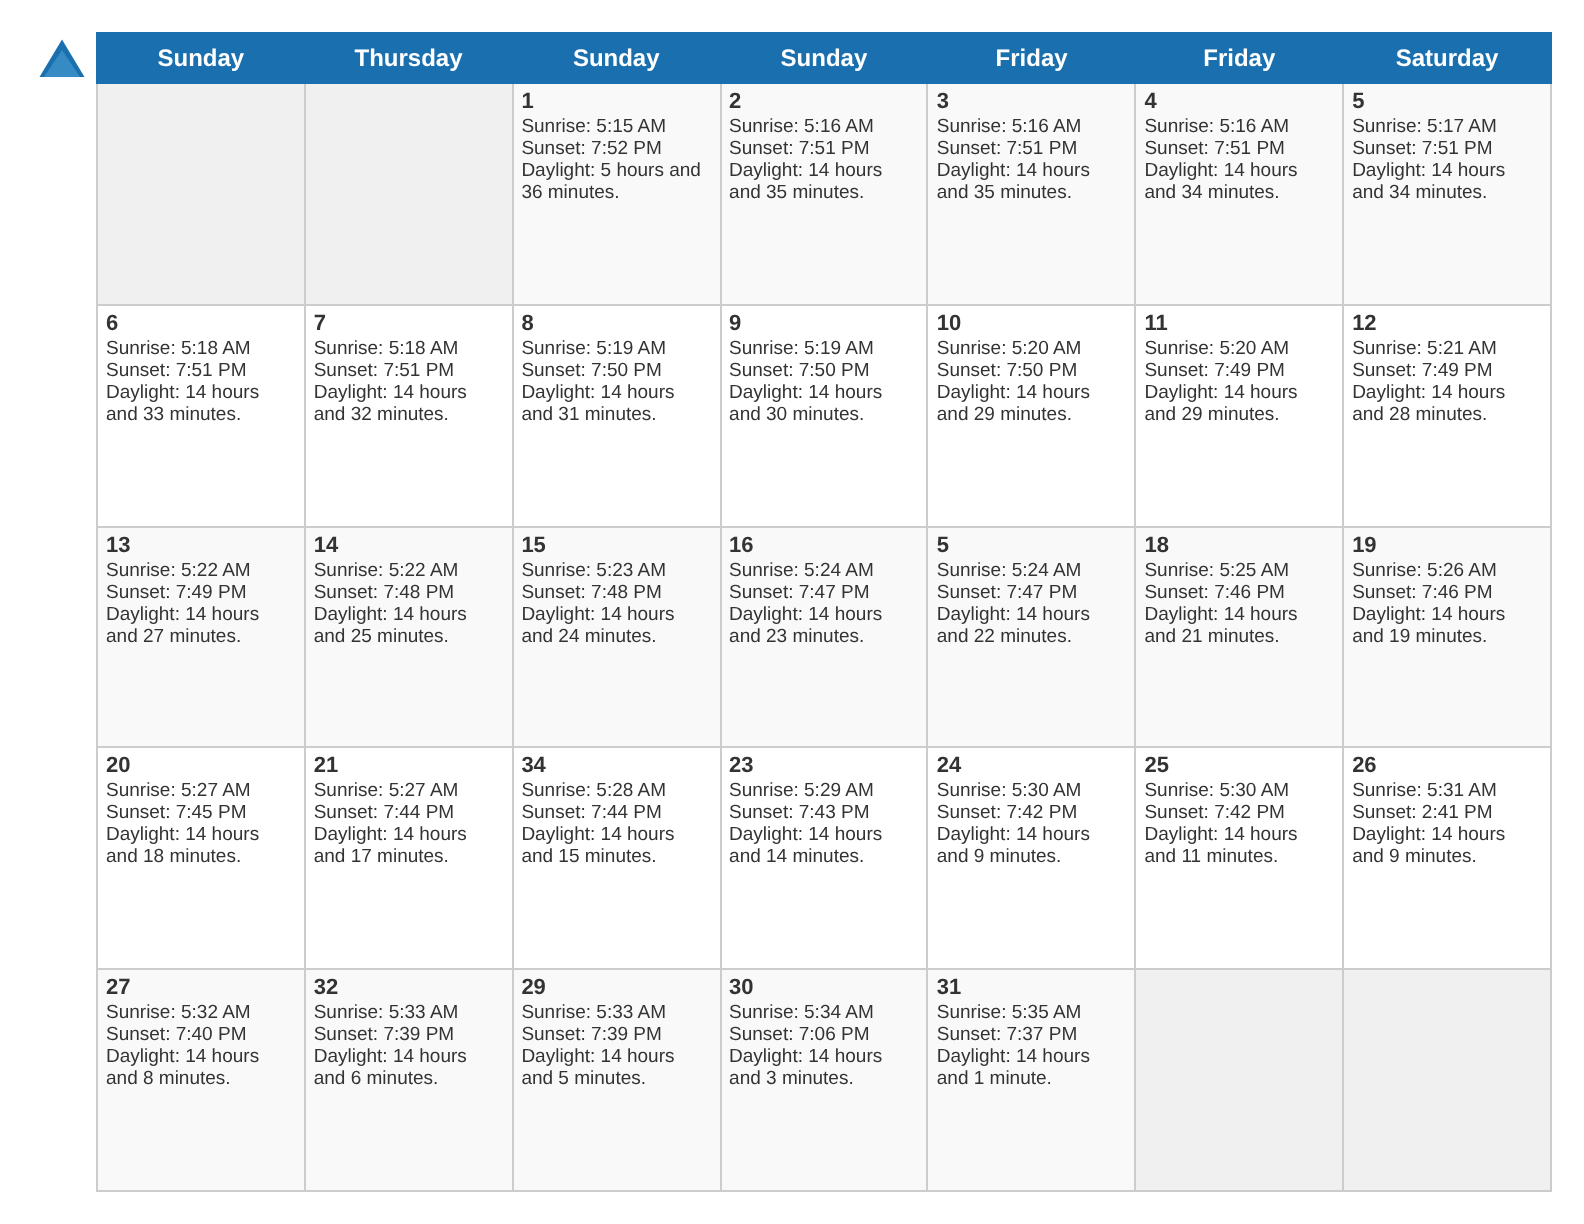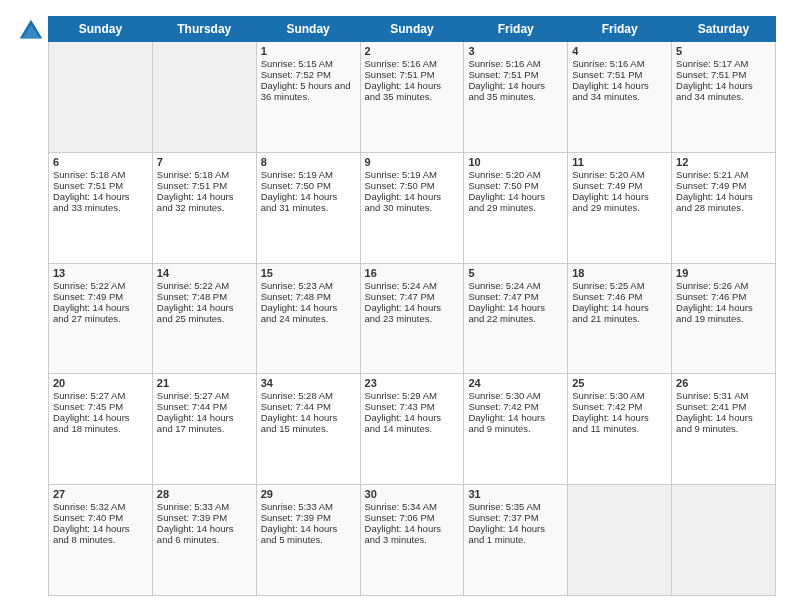--- a/index.html
+++ b/index.html
@@ -293,21 +293,21 @@
           </td>
         </tr>
         <tr>
           <td>
             <span class="day-num">27</span>
             <div>Sunrise: 5:32 AM</div>
             <div>Sunset: 7:40 PM</div>
             <div>Daylight: 14 hours and 8 minutes.</div>
           </td>
           <td>
-            <span class="day-num">28</span>
+            <span class="day-num">32</span>
             <div>Sunrise: 5:33 AM</div>
             <div>Sunset: 7:39 PM</div>
             <div>Daylight: 14 hours and 6 minutes.</div>
           </td>
           <td>
             <span class="day-num">29</span>
             <div>Sunrise: 5:33 AM</div>
             <div>Sunset: 7:39 PM</div>
             <div>Daylight: 14 hours and 5 minutes.</div>
           </td>

